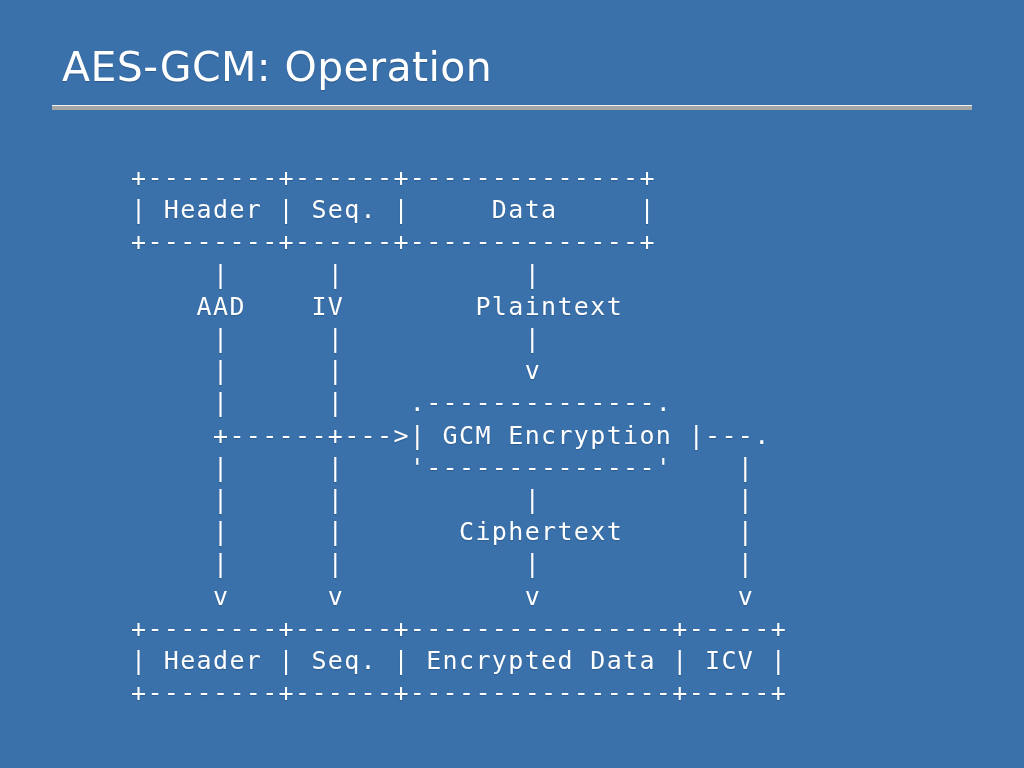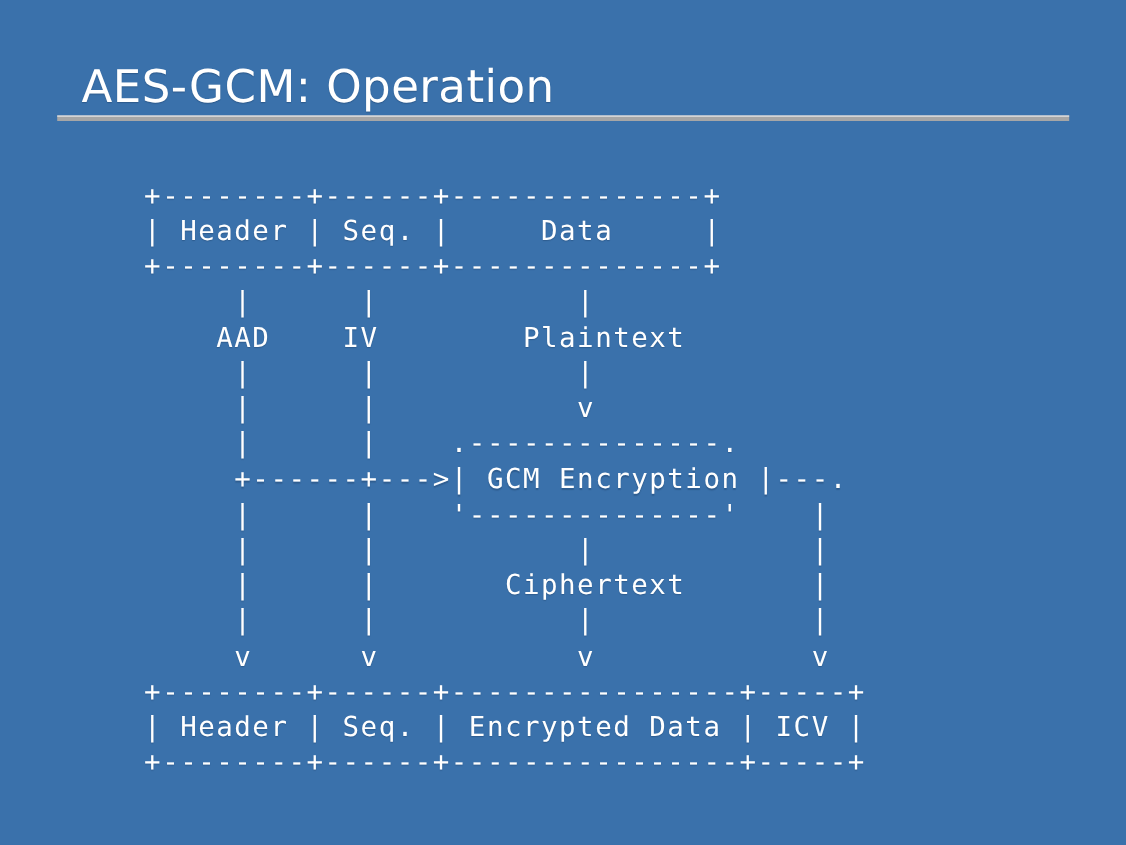--- a/index.html
+++ b/index.html
@@ -26,21 +26,21 @@
   #title-block {
     position: absolute;
     left: 0;
     top: 0;
     width: 1024px;
   }
   #slide-title {
     position: absolute;
     left: 62px;
     top: 44px;
-    margin: 12px;
+    margin: 0;
     font-family: "DejaVu Sans", sans-serif;
     font-weight: 400;
     font-size: 41px;
     line-height: 46px;
     letter-spacing: 0.4px;
     color: #ffffff;
     white-space: pre;
     text-shadow: 0 1px 1px rgba(20,45,80,0.35);
   }
   #title-rule {

